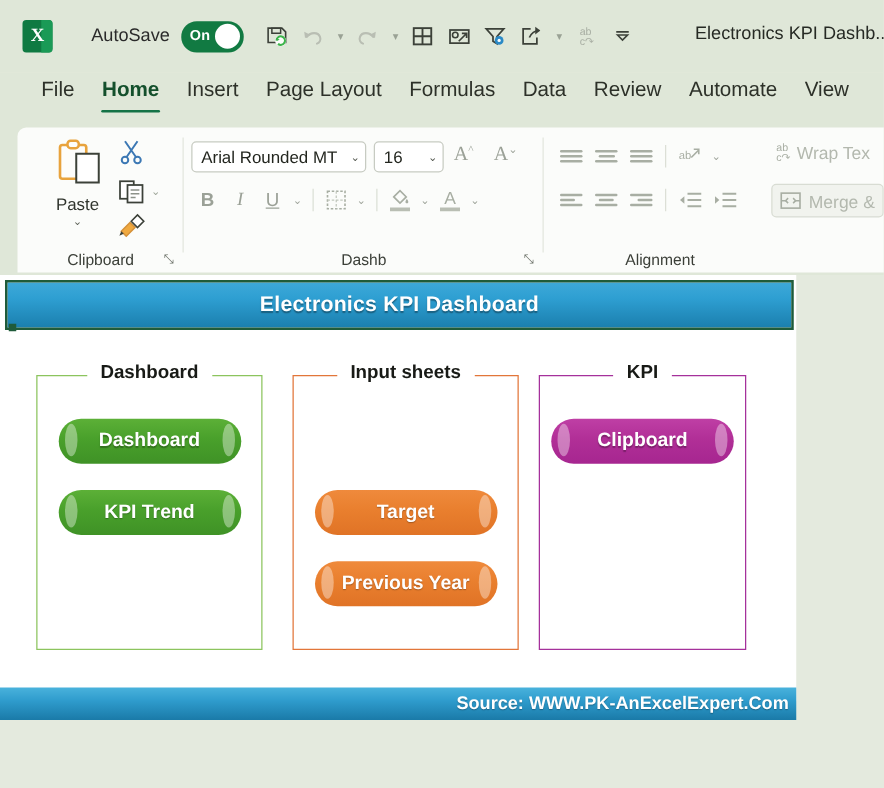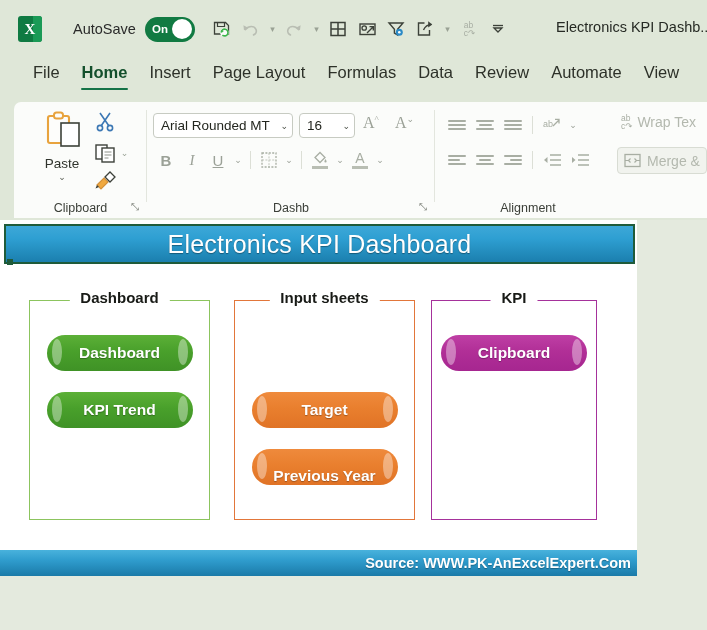--- a/index.html
+++ b/index.html
@@ -156,21 +156,21 @@
   }
 
   
   .banner {
     position: absolute; left: 4px; top: 224px; width: 631px; height: 40px;
     background: linear-gradient(to bottom, #3da8d8 0%, #2e9fd2 35%, #1b7fae 100%);
     border: 2px solid #1f5b3a;
     display: flex; align-items: center; justify-content: center;
   }
   .banner-title {
-    color: #ffffff; font-size: 25px; font-weight: normal;
+    color: #ffffff; font-size: 17px; font-weight: bold;
     font-family: "Liberation Sans", sans-serif;
     letter-spacing: .2px;
     text-shadow: 0 1px 1px rgba(0,0,0,.35);
     text-align: right;
   }
   .banner-handle {
     position: absolute; left: 1px; bottom: -3px; width: 6px; height: 6px;
     background: #1f5b3a;
   }
 
@@ -510,21 +510,21 @@
     <div class="pill pill-green" style="top:91px;">
       <span>KPI Trend</span>
     </div>
   </div>
 
   <div class="gbox" style="left:234px; width:181px; border-color:#e2763a;">
     <div class="gbox-title">Input sheets</div>
     <div class="pill pill-orange" style="top:91px;">
       <span>Target</span>
     </div>
-    <div class="pill pill-orange" style="top:148px;align-items:flex-end;">
+    <div class="pill pill-orange" style="top:148px;">
       <span>Previous Year</span>
     </div>
   </div>
 
   <div class="gbox" style="left:431px; width:166px; border-color:#a5319b;">
     <div class="gbox-title">KPI</div>
     <div class="pill pill-purple" style="top:34px;">
       <span>Clipboard</span>
     </div>
   </div>

